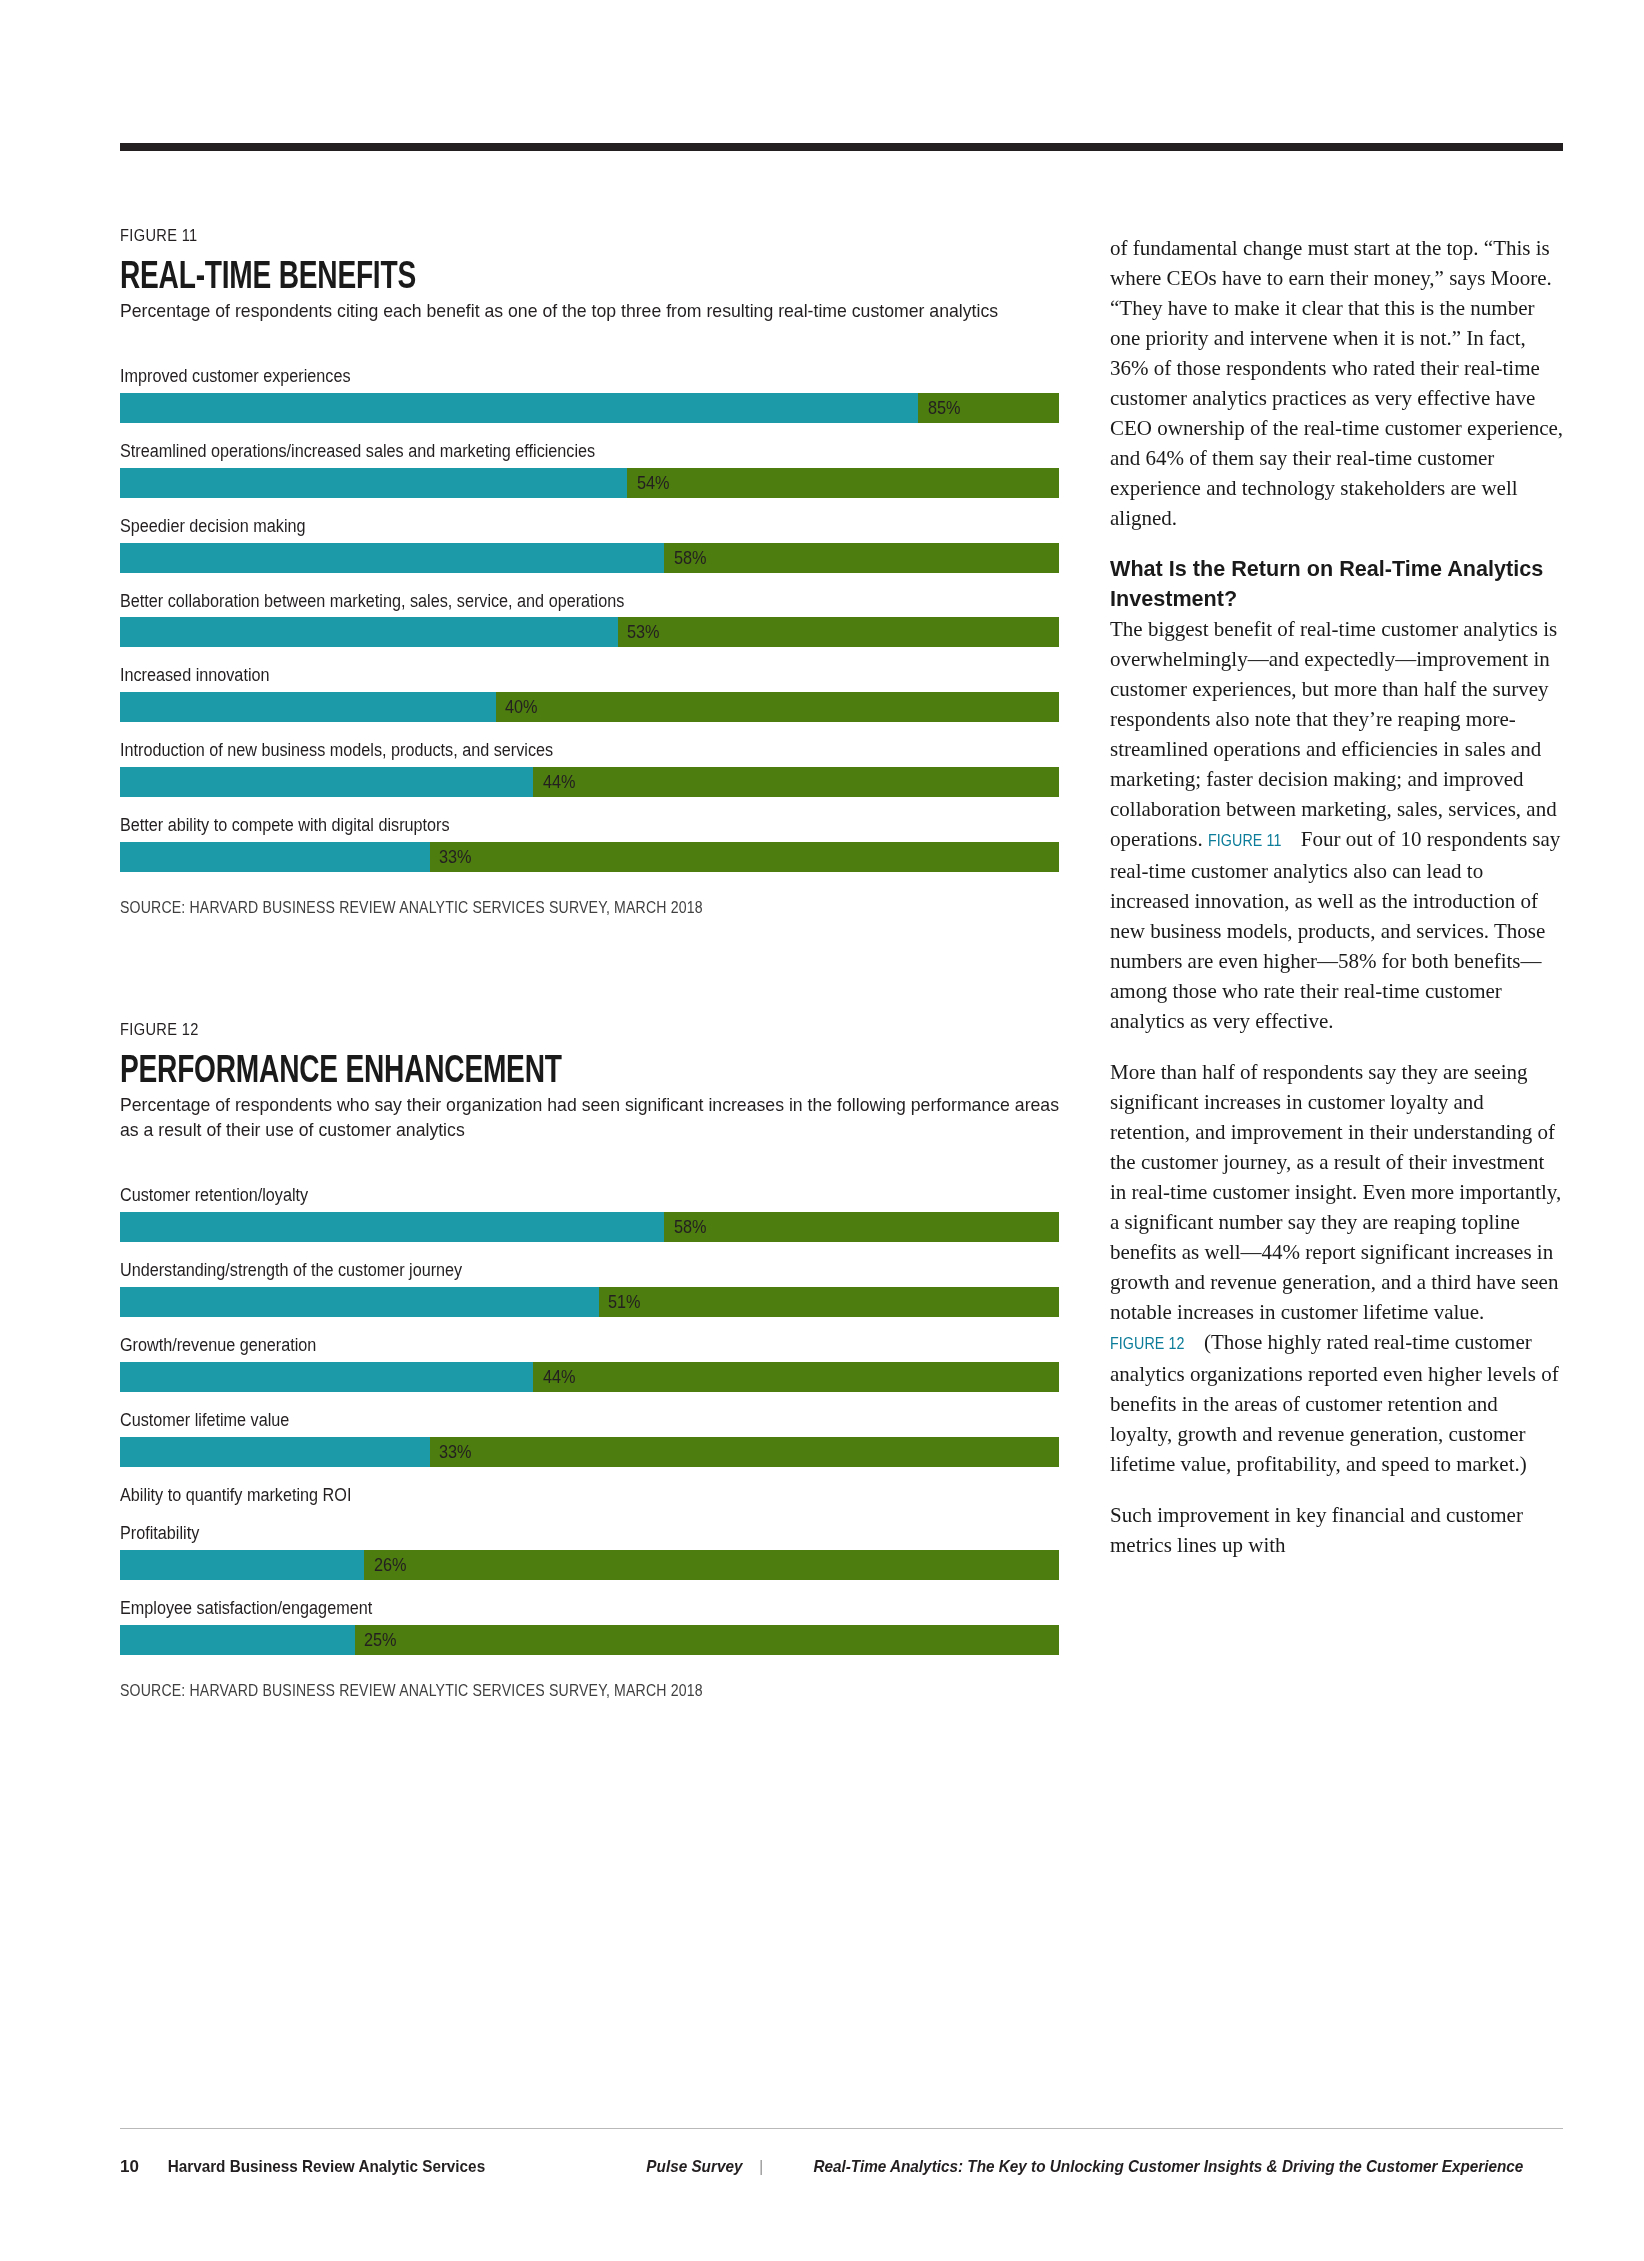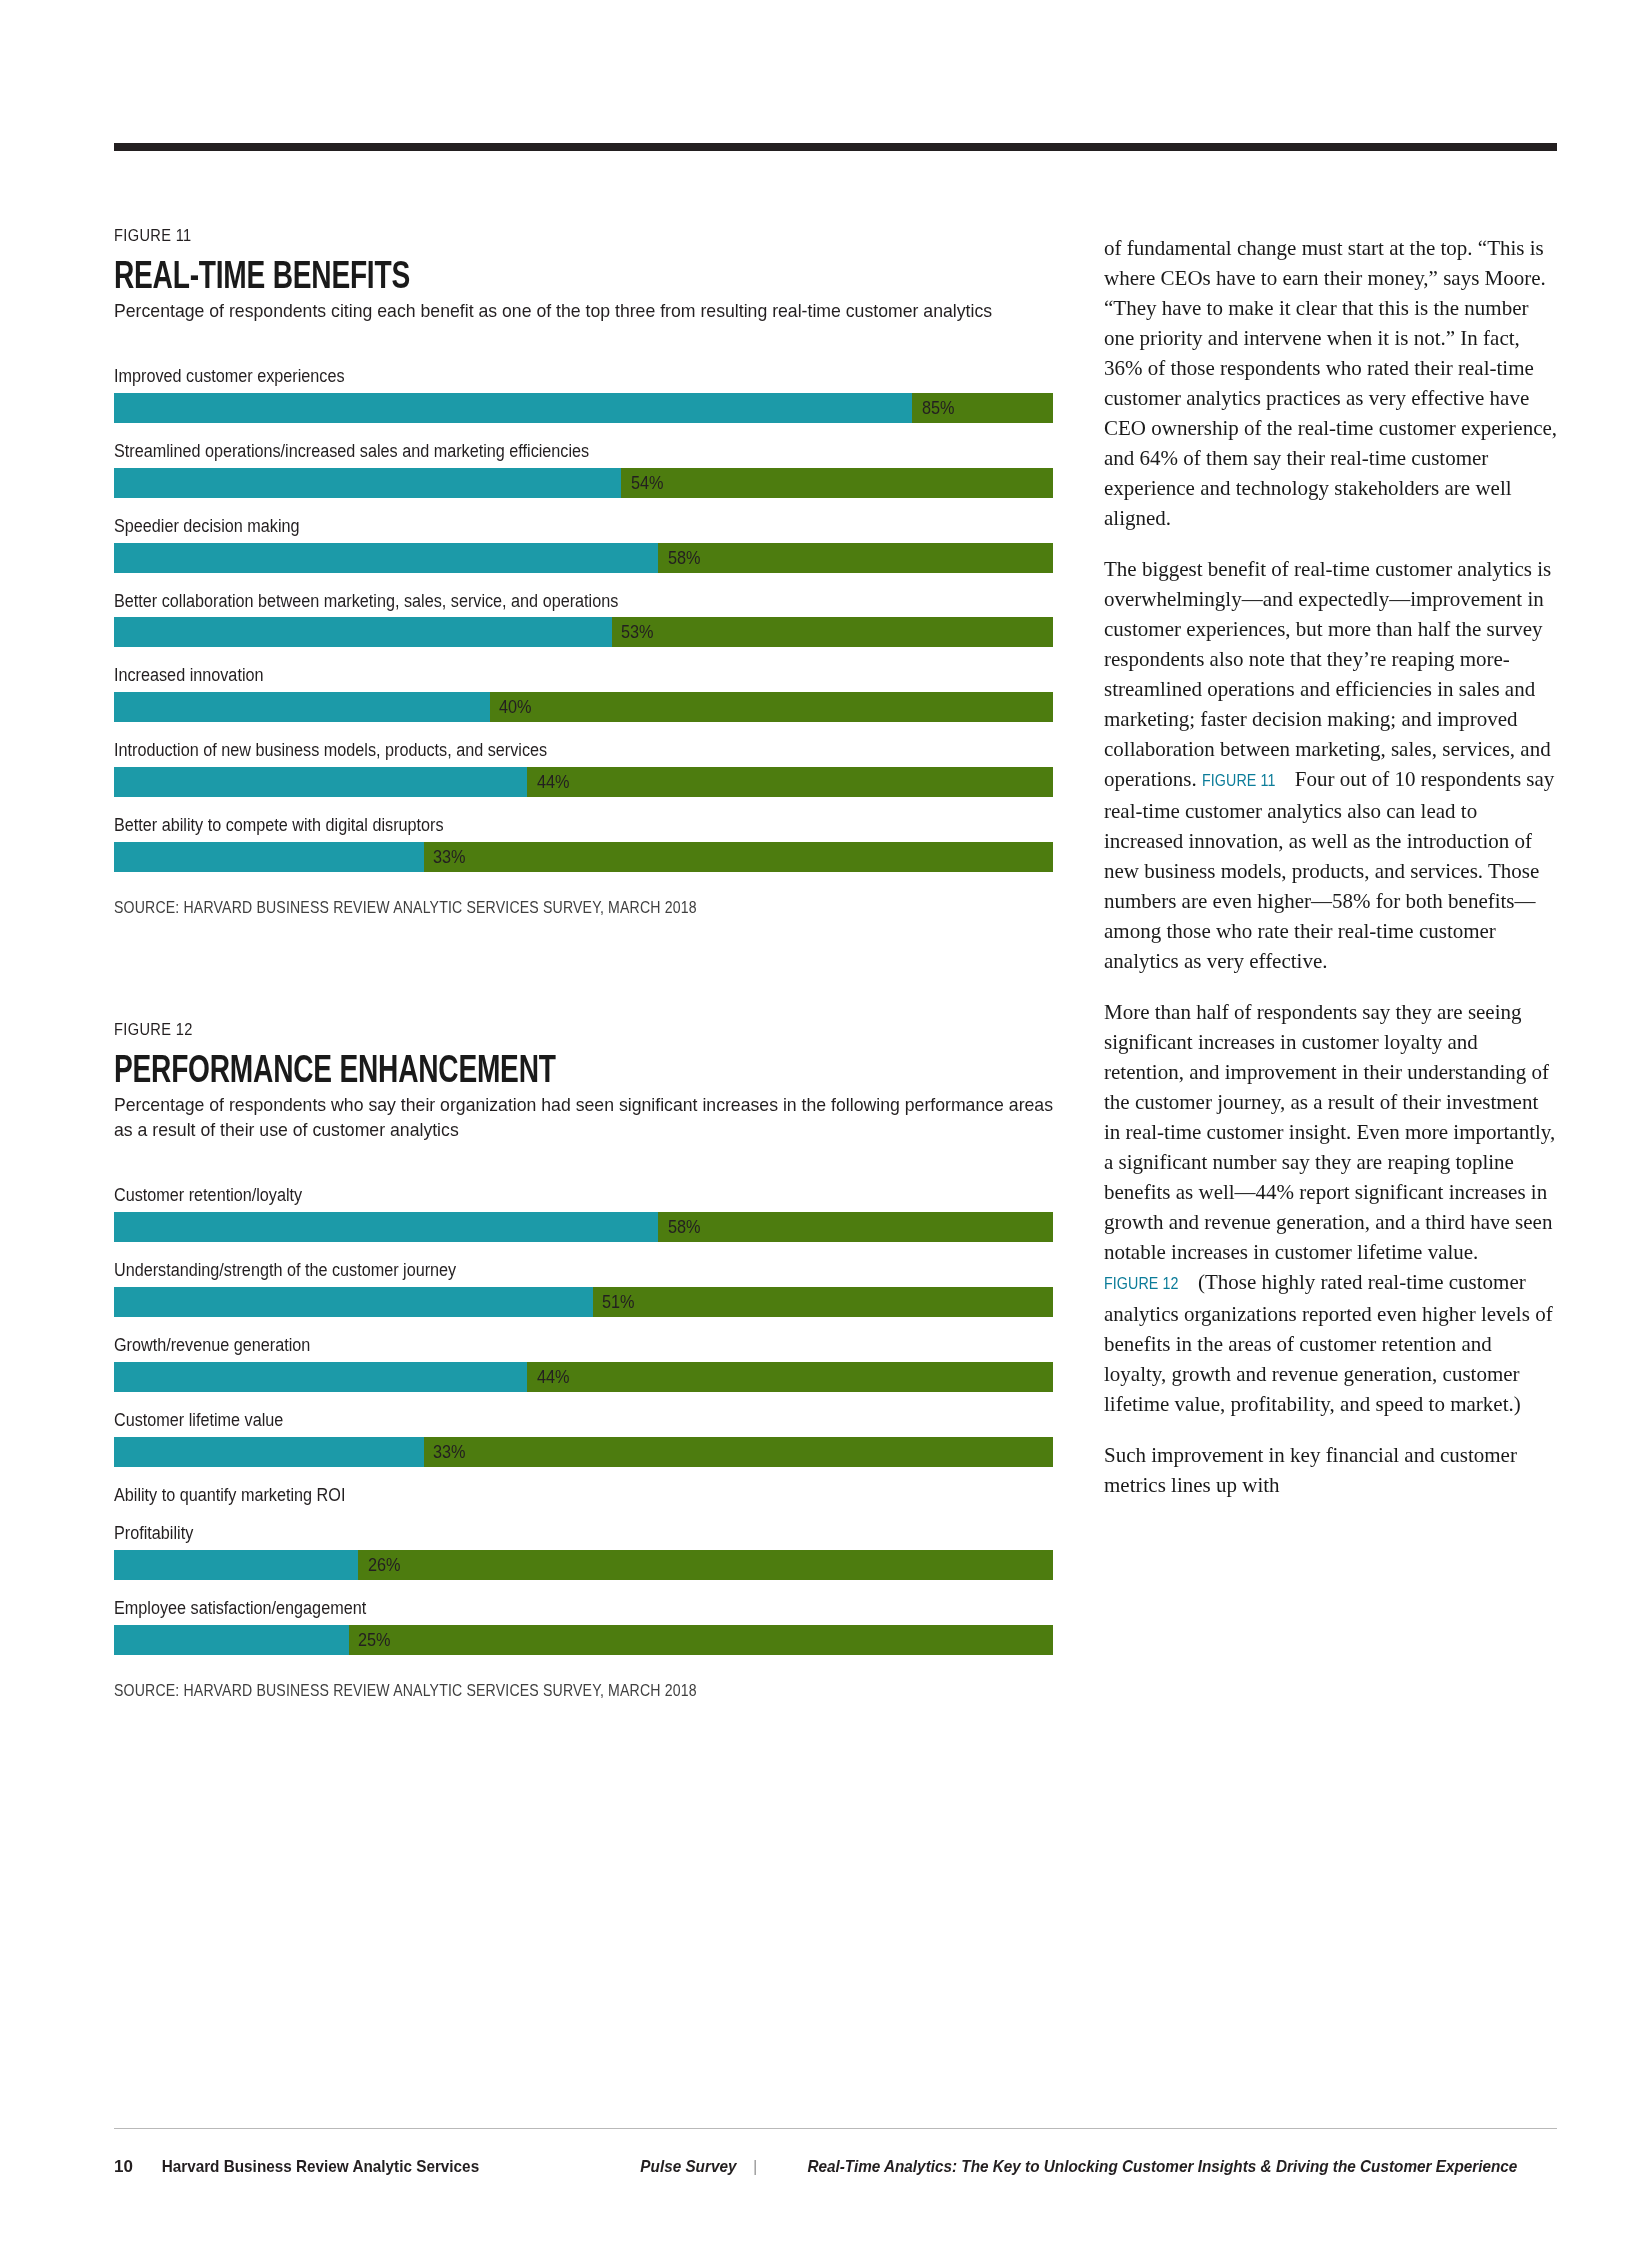--- a/index.html
+++ b/index.html
@@ -10,21 +10,21 @@
   body {
     width: 1645px;
     height: 2261px;
     position: relative;
     font-family: "Liberation Sans", sans-serif;
     -webkit-font-smoothing: antialiased;
   }
 
   .page {
     position: absolute;
-    left: 10px; top: 0;
+    left: 16px; top: 0;
     width: 1590px;
     height: 2261px;
     background: #fff;
     overflow: hidden;
   }
 
   
   .top-rule {
     position: absolute;
     left: 104px;
@@ -346,20 +346,21 @@
 
       <div class="fig-source">SOURCE: HARVARD BUSINESS REVIEW ANALYTIC SERVICES SURVEY, MARCH 2018</div>
     </div>
 
   </div>
 
   <div class="right-col">
 
     <p class="body-p">of fundamental change must start at the top. “This is where CEOs have to earn their money,” says Moore. “They have to make it clear that this is the number one priority and intervene when it is not.” In fact, 36% of those respondents who rated their real-time customer analytics practices as very effective have CEO ownership of the real-time customer experience, and 64% of them say their real-time customer experience and technology stakeholders are well aligned.</p>
 
+    <h2 class="body-h">What Is the Return on Real-Time Analytics Investment?</h2>
 
     <p class="body-p"><span>The biggest benefit of real-time customer analytics is overwhelmingly—and expectedly—improvement in customer experiences, but more than half the survey respondents also note that they’re reaping more-streamlined operations and efficiencies in sales and marketing; faster decision making; and improved collaboration between marketing, sales, services, and operations.</span> <span class="figref">FIGURE 11</span> <span>Four out of 10 respondents say real-time customer analytics also can lead to increased innovation, as well as the introduction of new business models, products, and services. Those numbers are even higher—58% for both benefits—among those who rate their real-time customer analytics as very effective.</span></p>
 
     <p class="body-p"><span>More than half of respondents say they are seeing significant increases in customer loyalty and retention, and improvement in their understanding of the customer journey, as a result of their investment in real-time customer insight. Even more importantly, a significant number say they are reaping topline benefits as well—44% report significant increases in growth and revenue generation, and a third have seen notable increases in customer lifetime value.</span> <span class="figref">FIGURE 12</span> <span>(Those highly rated real-time customer analytics organizations reported even higher levels of benefits in the areas of customer retention and loyalty, growth and revenue generation, customer lifetime value, profitability, and speed to market.)</span></p>
 
     <p class="body-p">Such improvement in key financial and customer metrics lines up with</p>
 
   </div>
 
   <div class="footer-rule"></div>

